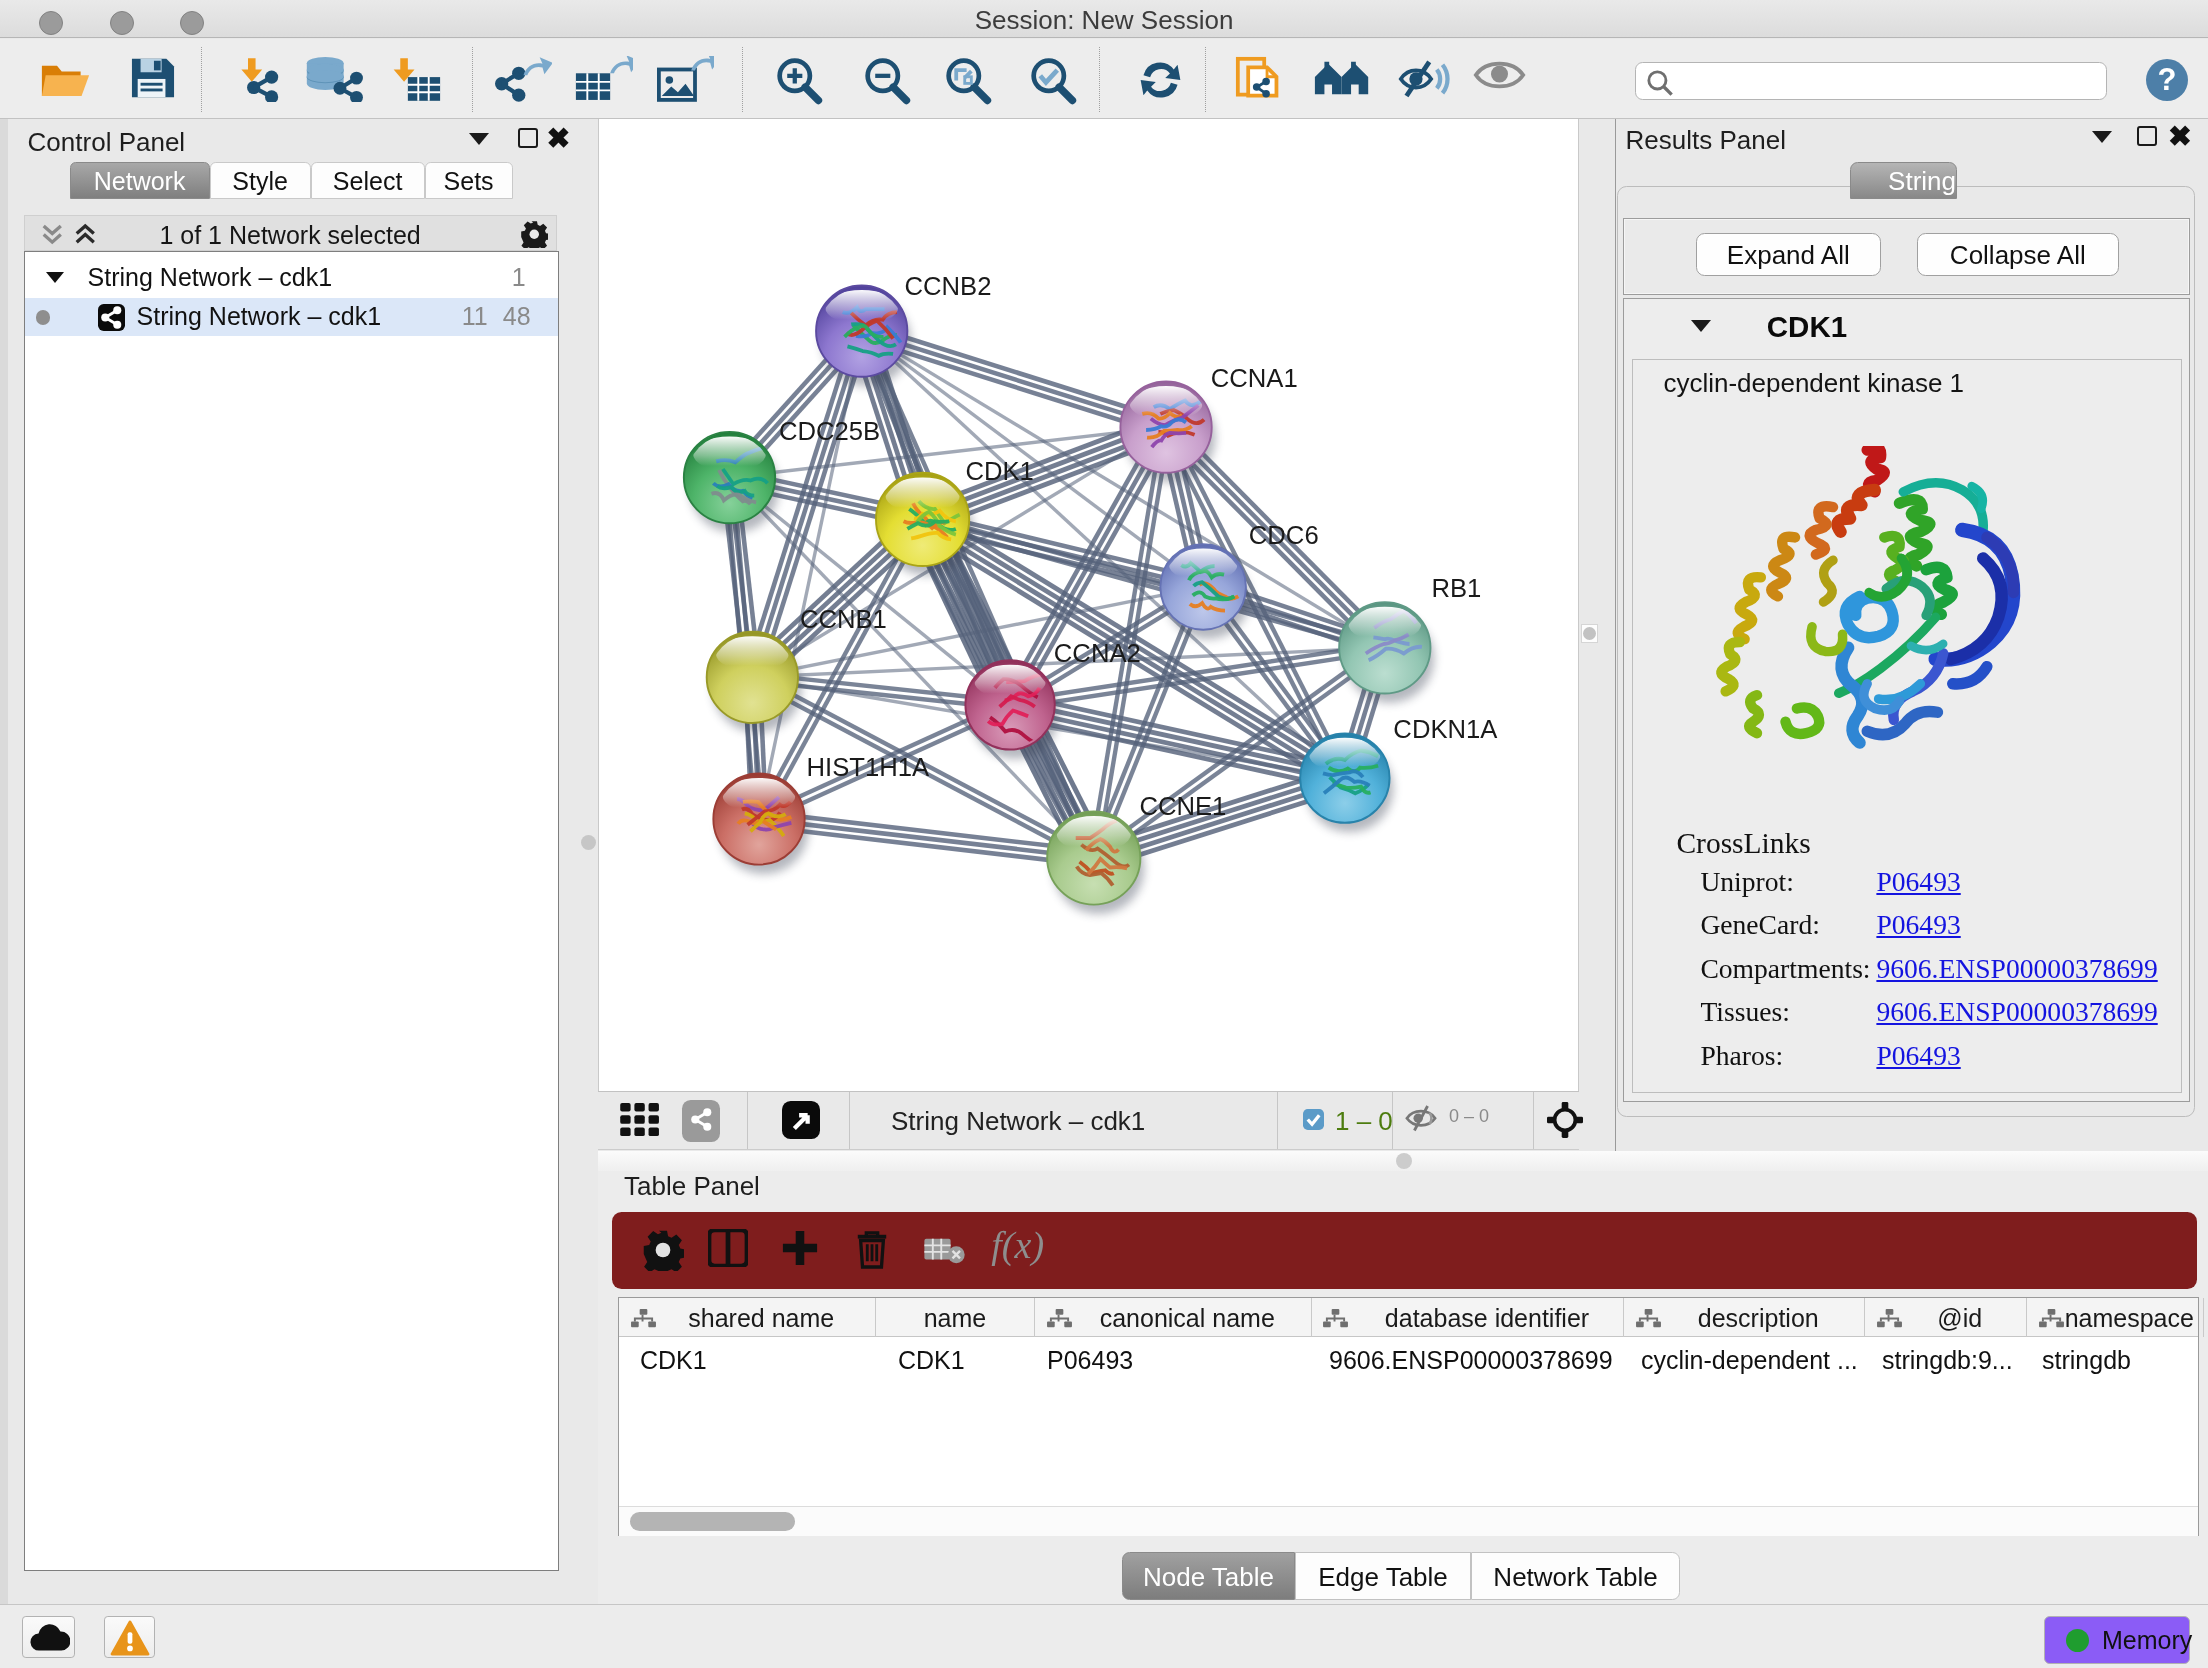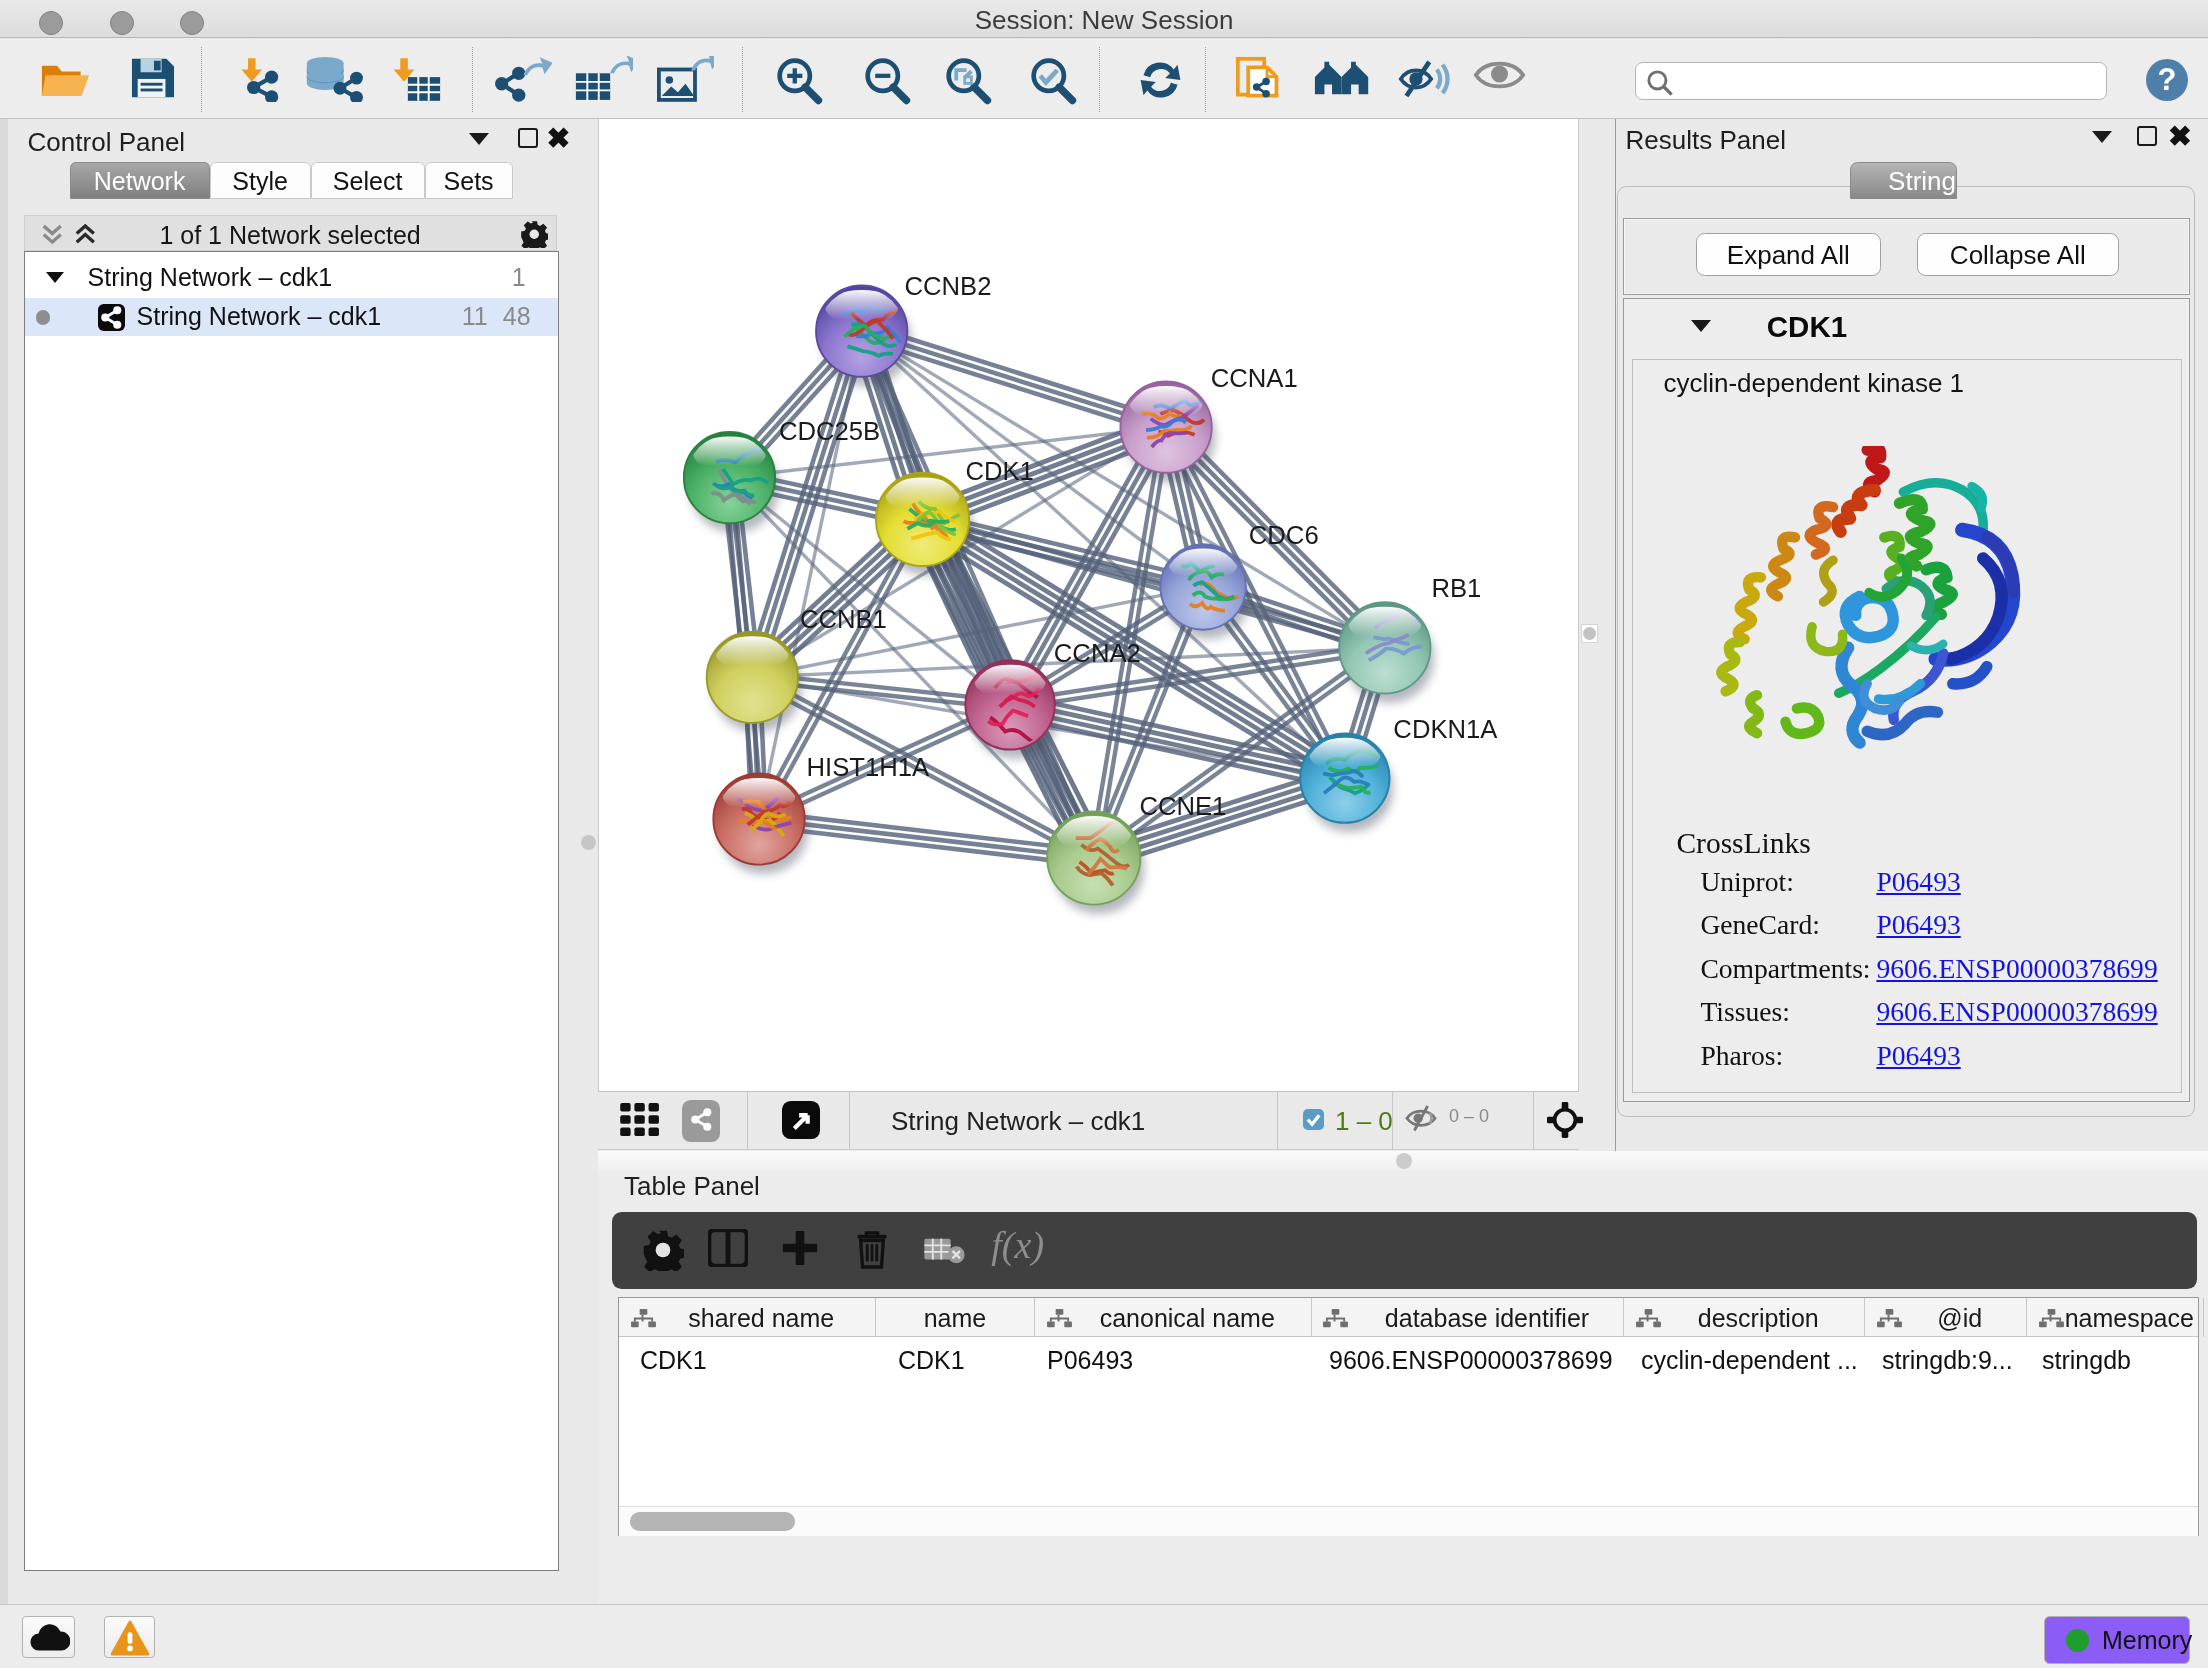--- a/index.html
+++ b/index.html
@@ -44,21 +44,21 @@
 .rbtn { position:absolute; top:14.3px; height:43px; background:#fefefe; border:1px solid #a0a0a0; border-radius:8.6px; font-size:26px; color:#111; text-align:center; line-height:43px; }
 #cdk1box { position:absolute; left:4.8px; top:111px; width:567px; height:804px; background:#ededed; border:1px solid #9c9c9c; }
 #cdk1hd { position:absolute; left:0; top:0; width:100%; height:60px; }
 #cdk1body { position:absolute; left:8.6px; top:60px; width:550px; height:734px; background:#ededed; border:1px solid #bdbdbd; }
 .serif { font-family:"Liberation Serif",serif; }
 .xlrow { position:absolute; font-size:27.6px; color:#111; }
 .xlrow a { color:#1414e0; text-decoration:underline; }
 
 #tpanel { left:598px; top:1171px; width:1610px; height:433px; background:#ececec; }
 #tptitle { position:absolute; left:26px; top:0px; font-size:26px; color:#1e1e1e; }
-#ttoolbar { position:absolute; left:14.3px; top:41px; width:1585px; height:77px; background:#404040; border-radius:9.5px; }
+#ttoolbar { position:absolute; left:14.3px; top:41px; width:1585px; height:77px; background:#7f1d1d; border-radius:9.5px; }
 .tti { position:absolute; top:17px; }
 #tablebox { position:absolute; left:20px; top:126px; width:1581px; height:239px; background:#fff; border:1px solid #9a9a9a; }
 #thead { position:absolute; left:0; top:0; width:100%; height:39px; background:#f4f4f4; border-bottom:1px solid #c6c6c6; }
 .th { position:absolute; top:0; height:39px; border-right:1px solid #c9c9c9; }
 .th .lbl { position:absolute; width:100%; text-align:center; top:5.7px; font-size:25px; color:#1a1a1a; }
 .th svg { position:absolute; left:11.4px; top:8.6px; }
 .td { position:absolute; top:48px; font-size:25px; color:#111; }
 #hscroll { position:absolute; left:0px; top:208px; width:100%; height:29.5px; background:#fbfbfb; border-top:1px solid #dcdcdc; }
 #hthumb { position:absolute; left:10.5px; top:4.8px; width:165px; height:19px; background:#b4b4b4; border-radius:9.5px; }
 #ttabs { position:absolute; left:524px; top:381px; height:48px; }
@@ -852,20 +852,25 @@
     <div class="td" style="left:279px">CDK1</div>
     <div class="td" style="left:428px">P06493</div>
     <div class="td" style="left:710px">9606.ENSP00000378699</div>
     <div class="td" style="left:1022px">cyclin-dependent ...</div>
     <div class="td" style="left:1263px">stringdb:9...</div>
     <div class="td" style="left:1423px">stringdb</div>
     <div id="hscroll">
         <div id="hthumb"></div>
       </div>
   </div>
+  <div id="ttabs">
+    <div class="ttab sel" style="width:173px;border-radius:7.6px 0 0 7.6px">Node Table</div>
+    <div class="ttab" style="width:176px">Edge Table</div>
+    <div class="ttab" style="width:209px;border-radius:0 7.6px 7.6px 0">Network Table</div>
+  </div>
 </div>
 
 <div id="statusbar" class="abs">
   <div class="sbtn" style="left:22px;width:53px;text-align:center;padding-top:6.7px"><svg width="42" height="28.5" viewBox="0 0 44 30" xmlns="http://www.w3.org/2000/svg">
         <path fill="#111" d="M12 28 a9 9 0 0 1 -1-18 a12 12 0 0 1 23-2 a8 8 0 0 1 1 20 z"></path>
       </svg></div>
   <div class="sbtn" style="left:104px;width:51px;text-align:center;padding-top:2.9px"><svg width="40" height="36" viewBox="0 0 42 38" xmlns="http://www.w3.org/2000/svg">
         <path d="M21 2 L40 36 H2 z" fill="#e8941a" stroke="#e8941a" stroke-linejoin="round" stroke-width="3"></path>
         <rect x="18.5" y="13" width="5" height="12" rx="2" fill="#fff"></rect>
         <circle cx="21" cy="30" r="3" fill="#fff"></circle>

